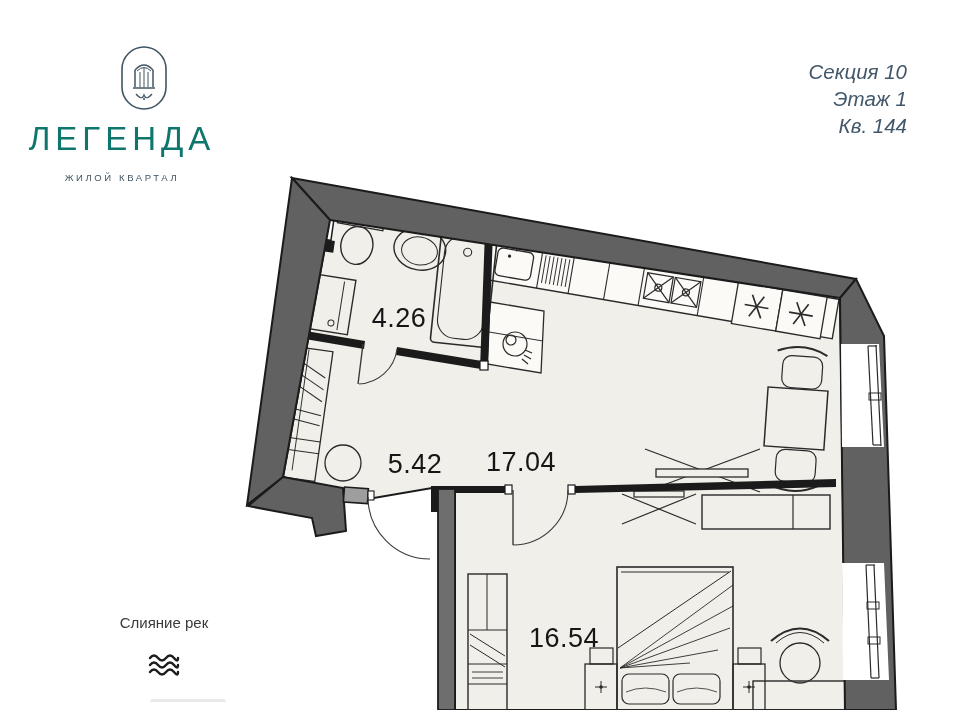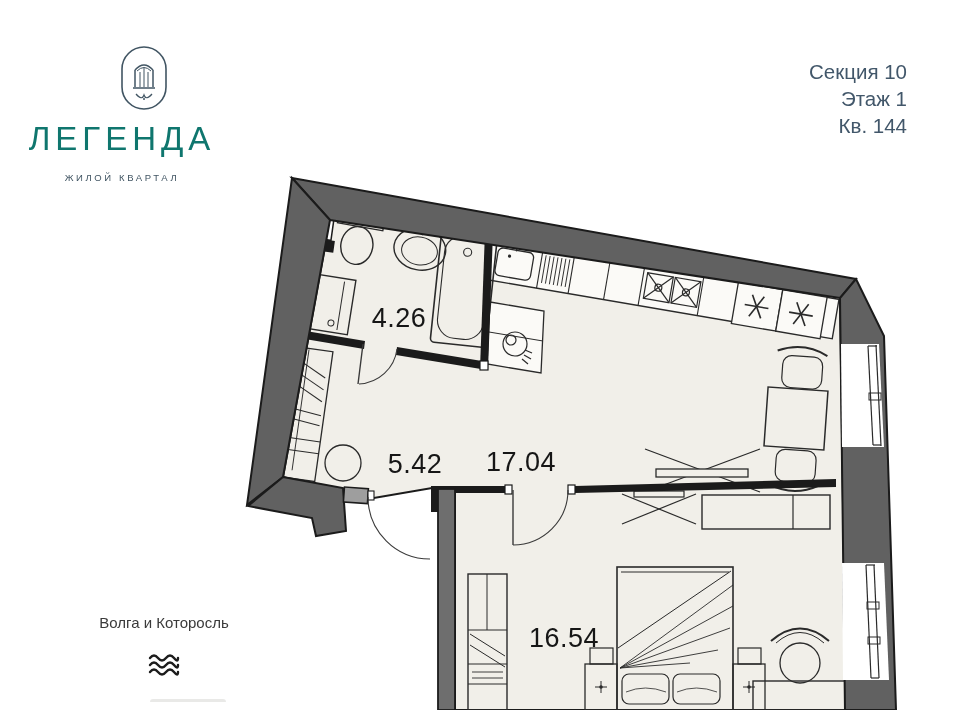--- a/index.html
+++ b/index.html
@@ -4,21 +4,21 @@
 <style>
   html,body{margin:0;padding:0;background:#ffffff;}
   .screen{position:relative;width:960px;height:710px;background:#ffffff;overflow:hidden;
           font-family:"Liberation Sans",sans-serif;}
   .logo-emblem{position:absolute;left:121px;top:46px;width:46px;height:64px;}
   .logo-title{position:absolute;left:0;top:120px;width:244px;text-align:center;
               font-size:33px;font-weight:400;letter-spacing:5px;color:#0f766e;}
   .logo-tagline{position:absolute;left:0;top:172px;width:244px;text-align:center;
               font-size:9.5px;font-weight:400;letter-spacing:2.6px;color:#415563;}
   .unit-info{position:absolute;right:53px;top:58px;text-align:right;
-             font-size:20.5px;line-height:27px;color:#42576a;}
+             font-size:20.5px;line-height:27px;color:#42576a;font-style:italic;}
   .location-note{position:absolute;left:74px;top:612px;width:180px;text-align:center;
              font-size:15px;line-height:21px;color:#3a3a3a;}
   .waves-icon{position:absolute;left:148px;top:653px;width:32px;height:26px;}
   .plan-svg{position:absolute;left:0;top:0;width:960px;height:710px;}
   .artifact{position:absolute;left:150px;top:699px;width:76px;height:11px;
             border-top:3px solid #e4e4e2;border-radius:3px;opacity:.8;}
   .room-label{font-size:27px;font-weight:500;fill:#161616;letter-spacing:.5px;}
   svg line, svg path, svg rect, svg ellipse, svg circle, svg polygon{vector-effect:none;}
 </style>
 </head>
@@ -295,21 +295,21 @@
       <path d="M368 497 A62 62 0 0 0 430 559" stroke-width="1.1"></path>
     </g>
 
     <text class="room-label" x="399" y="327" text-anchor="middle">4.26</text>
     <text class="room-label" x="415" y="473" text-anchor="middle">5.42</text>
     <text class="room-label" x="521" y="471" text-anchor="middle">17.04</text>
     <text class="room-label" x="564" y="647" text-anchor="middle">16.54</text>
   </svg>
 
   <div class="location-note">
-    <div>Волга и Которосль</div>
+    <div>Слияние рек</div>
   </div>
   <div class="waves-icon">
     <svg width="32" height="26" viewBox="0 0 32 26">
       <g fill="none" stroke="#1c1c1c" stroke-width="2.4" stroke-linecap="round">
         <path d="M2 5 q4 -5 8 0 t8 0 t8 0 t4 0"></path>
         <path d="M2 12 q4 -5 8 0 t8 0 t8 0 t4 0"></path>
         <path d="M2 19 q4 -5 8 0 t8 0 t8 0 t4 0"></path>
       </g>
     </svg>
   </div>

